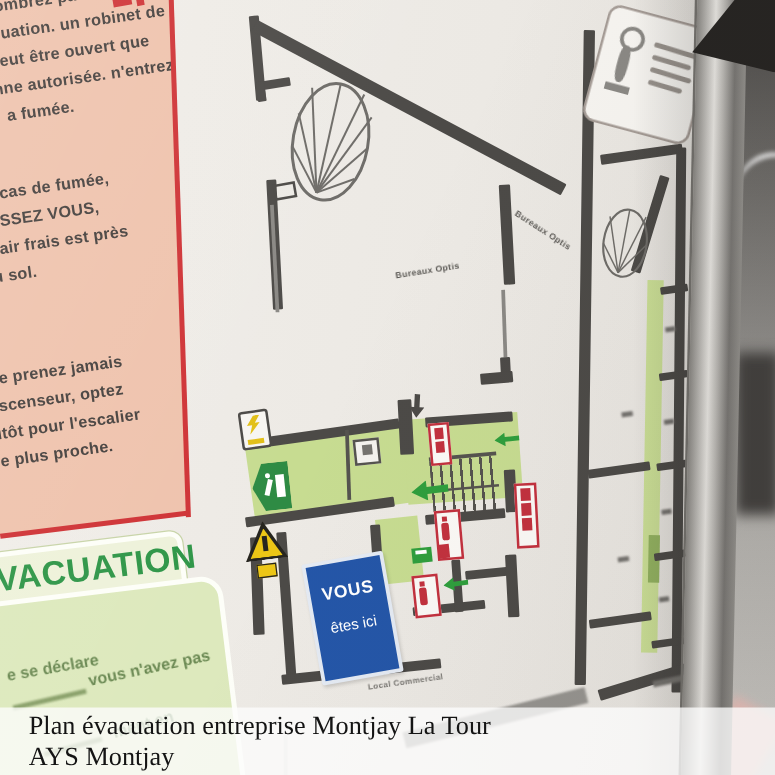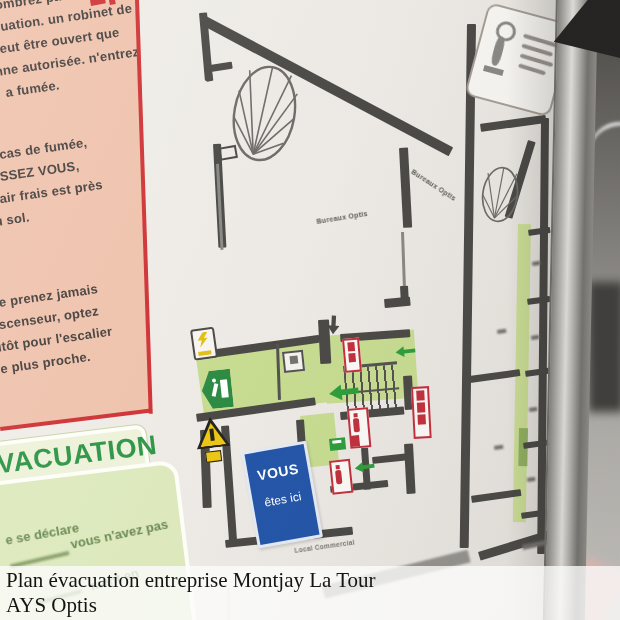--- a/index.html
+++ b/index.html
@@ -90,21 +90,21 @@
         background:linear-gradient(180deg,#4a4846 0%,#6e6c69 25%,#8d8b88 45%,#b3b1ad 70%,#c6c4c0 100%)}
   .corner{position:absolute;left:548px;top:0;width:72px;height:58px;background:#262422;
         clip-path:polygon(55% 0,100% 0,100% 100%,8% 72%)}
   .shade{position:absolute;left:506px;top:0;width:52px;height:620px;
         background:linear-gradient(90deg,rgba(0,0,0,0) 0%,rgba(0,0,0,.13) 100%)}
   .glare{position:absolute;left:0;top:0;width:620px;height:620px;pointer-events:none;
         background:linear-gradient(115deg,rgba(255,255,255,.10) 0%,rgba(255,255,255,0) 45%,rgba(60,50,40,.06) 100%)}
 
   
   .caption{position:absolute;left:0;top:566px;width:620px;height:54px;
-        background:rgba(253,253,253,.78);z-index:20;padding:2px 0 0 6px;box-sizing:border-box}
+        background:rgba(253,253,253,.78);z-index:20;padding:2px 0 0 23px;box-sizing:border-box}
   .caption div{font-family:"Liberation Serif",serif;font-size:21px;line-height:25px;color:#141414}
 </style>
 </head>
 <body>
 
 <div class="scene">
 
   <div class="pink">
     <div class="ptxt" style="left:-16px;top:-4px">
       <div style="margin-left:2px">combrez pas les</div>
@@ -301,16 +301,16 @@
   <div class="frame"></div>
   <div class="corner"></div>
 
   <div class="abs" style="left:322px;top:586px;width:150px;height:13px;background:#95938f;transform:rotate(-14deg);filter:blur(1px)"></div>
   <div class="abs" style="left:227px;top:588px;width:3px;height:32px;background:#dcdad6"></div>
 
   <div class="glare"></div>
 
   <div class="caption">
     <div>Plan évacuation entreprise Montjay La Tour</div>
-    <div>AYS Optis</div>
+    <div>AYS Montjay</div>
   </div>
 
 </div>
 
 </body></html>

